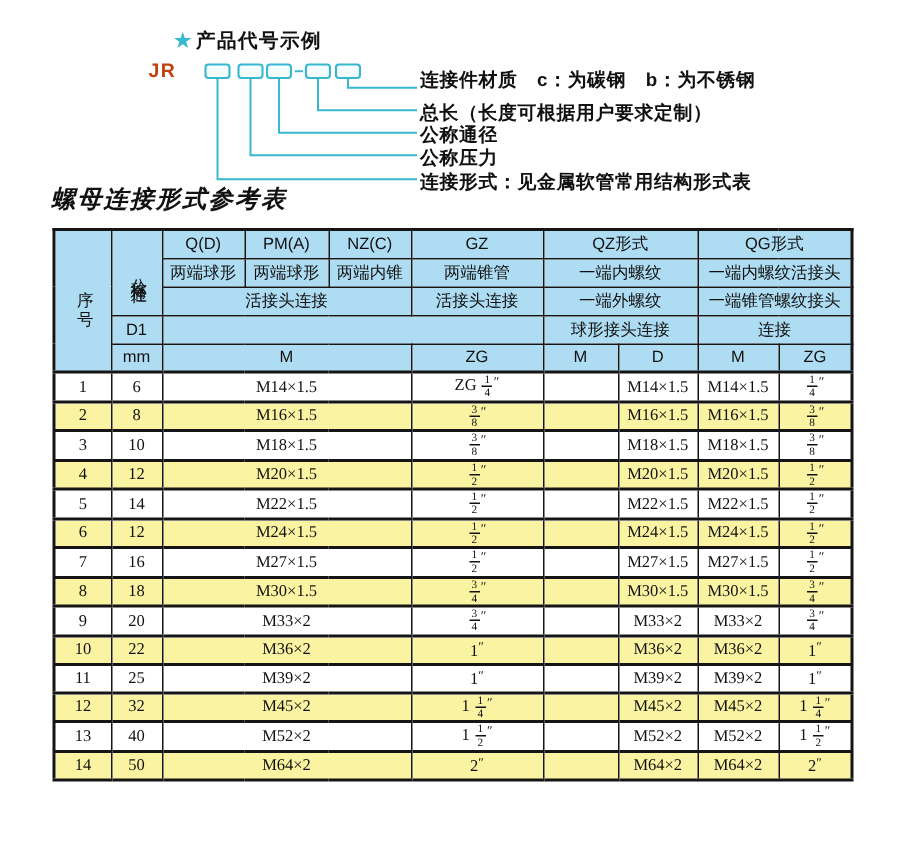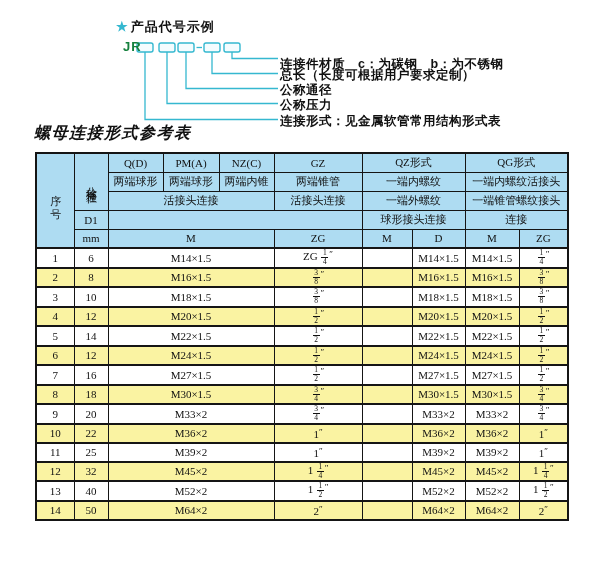--- a/index.html
+++ b/index.html
@@ -21,22 +21,22 @@
   }
   
   .diagram{position:absolute;left:0;top:0;width:600px;height:150px;padding-left:44px;}
   .diagram svg{position:absolute;left:0;top:0;}
   .diag-title{
     position:absolute;left:116px;top:18px;
     font-size:13px;font-weight:bold;letter-spacing:1px;
   }
   .diag-title .star{color:var(--accent);margin-right:2px;}
   .code-prefix{
-    position:absolute;left:123px;top:39px;
-    font-size:13px;font-weight:bold;letter-spacing:1px;color:#15803d;
+    position:absolute;left:99px;top:39px;
+    font-size:13px;font-weight:bold;letter-spacing:1px;color:#c2410c;
   }
   .diag-label{
     position:absolute;left:280px;height:14px;
     font-size:12.5px;font-weight:bold;white-space:nowrap;letter-spacing:0.5px;
   }
   
   .table-title{
     position:absolute;left:34px;top:123px;
     font-family:"Liberation Serif",serif;
     font-size:16px;font-weight:bold;font-style:italic;letter-spacing:1.5px;
@@ -51,21 +51,21 @@
   table.ref th, table.ref td{
     border:1px solid var(--border-c);
     text-align:center;vertical-align:middle;
     overflow:hidden;white-space:nowrap;
   }
   table.ref th{
     background:var(--hdr-blue);
     font-weight:normal;
     font-size:11px;
     height:19px;
-    font-family:Liberation Serif, serif;
+    font-family:Liberation Sans, sans-serif;
   }
   table.ref thead tr:last-child th{border-bottom:2px solid var(--border-c);}
   table.ref td{
     font-size:11px;height:19px;
     border-top-width:2px;border-bottom-width:2px;
   }
   tr.zebra-y td{background:var(--row-yellow);}
   tr.zebra-w td{background:var(--row-white);}
   .vtext{
     writing-mode:vertical-rl;text-orientation:upright;
@@ -98,21 +98,21 @@
       <path d="M196.5,47.5 L202,47.5"></path>
       <path d="M232,52 L232,58.5 L278,58.5"></path>
       <path d="M212,52 L212,73.5 L278,73.5"></path>
       <path d="M186,52 L186,88.5 L278,88.5"></path>
       <path d="M167,52 L167,103.5 L278,103.5"></path>
       <path d="M145,52 L145,119.5 L278,119.5"></path>
     </g>
   </svg>
   <div class="diag-title"><span class="star">★</span><span>产品代号示例</span></div>
   <div class="code-prefix">JR</div>
-  <div class="diag-label" style="top:56px">连接件材质　c：为碳钢　b：为不锈钢</div>
+  <div class="diag-label" style="top:45px">连接件材质　c：为碳钢　b：为不锈钢</div>
   <div class="diag-label" style="top:67px">总长（长度可根据用户要求定制）</div>
   <div class="diag-label" style="top:82px">公称通径</div>
   <div class="diag-label" style="top:97px">公称压力</div>
   <div class="diag-label" style="top:113px">连接形式：见金属软管常用结构形式表</div>
 </div>
 
 <div class="table-title">螺母连接形式参考表</div>
 
 <table class="ref">
   <colgroup>

